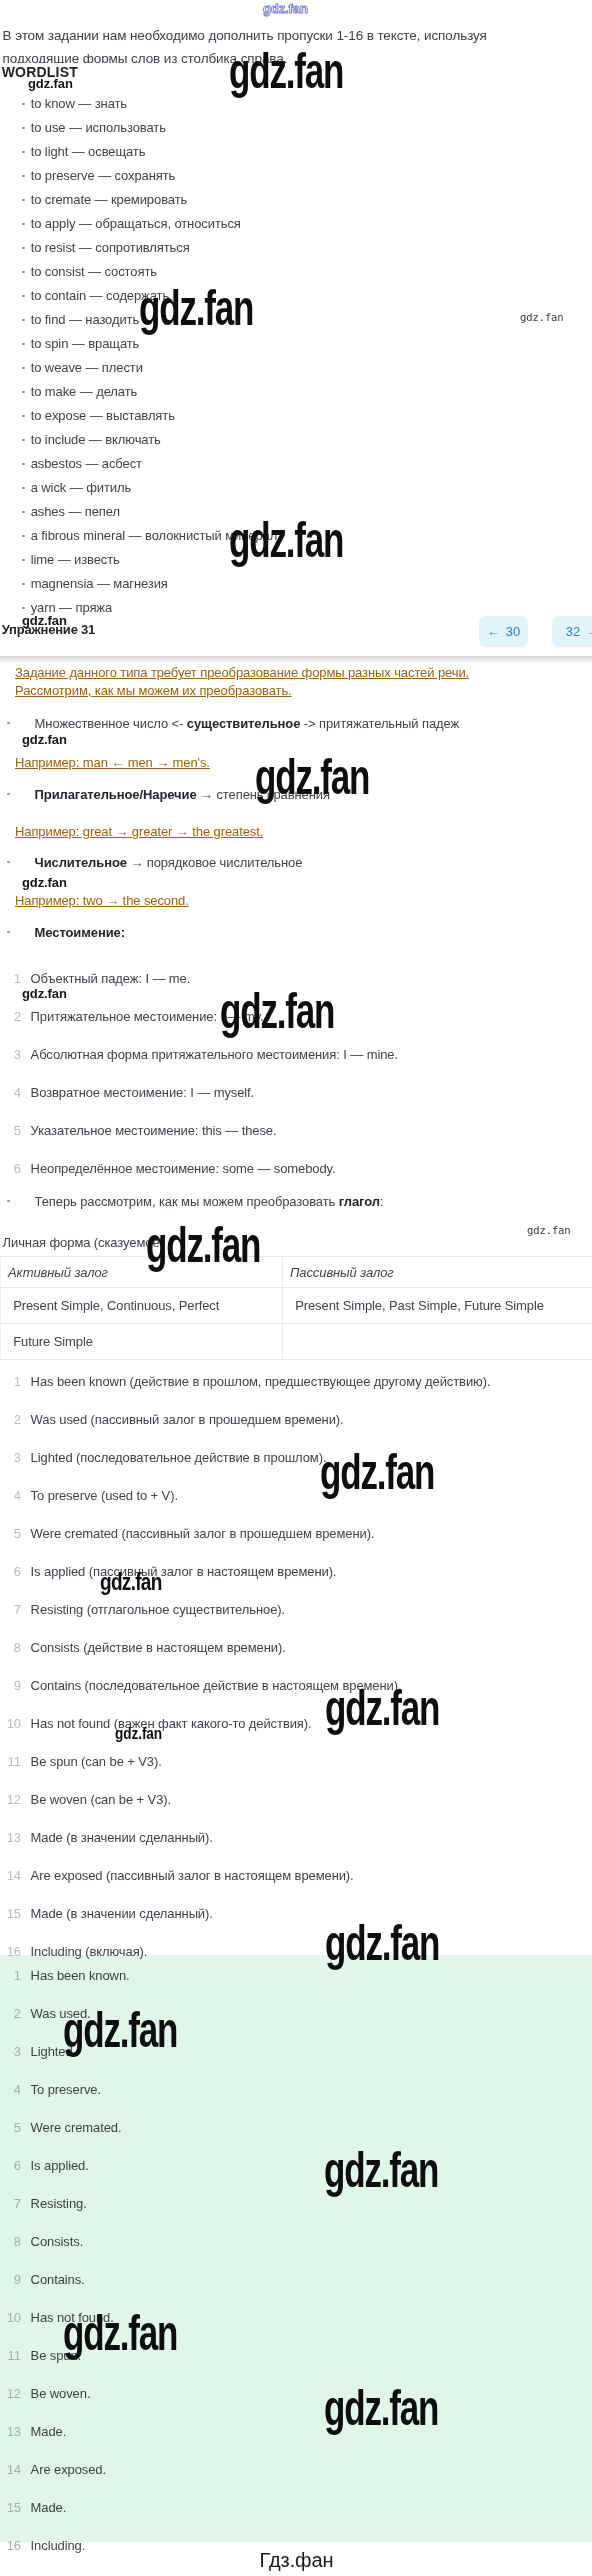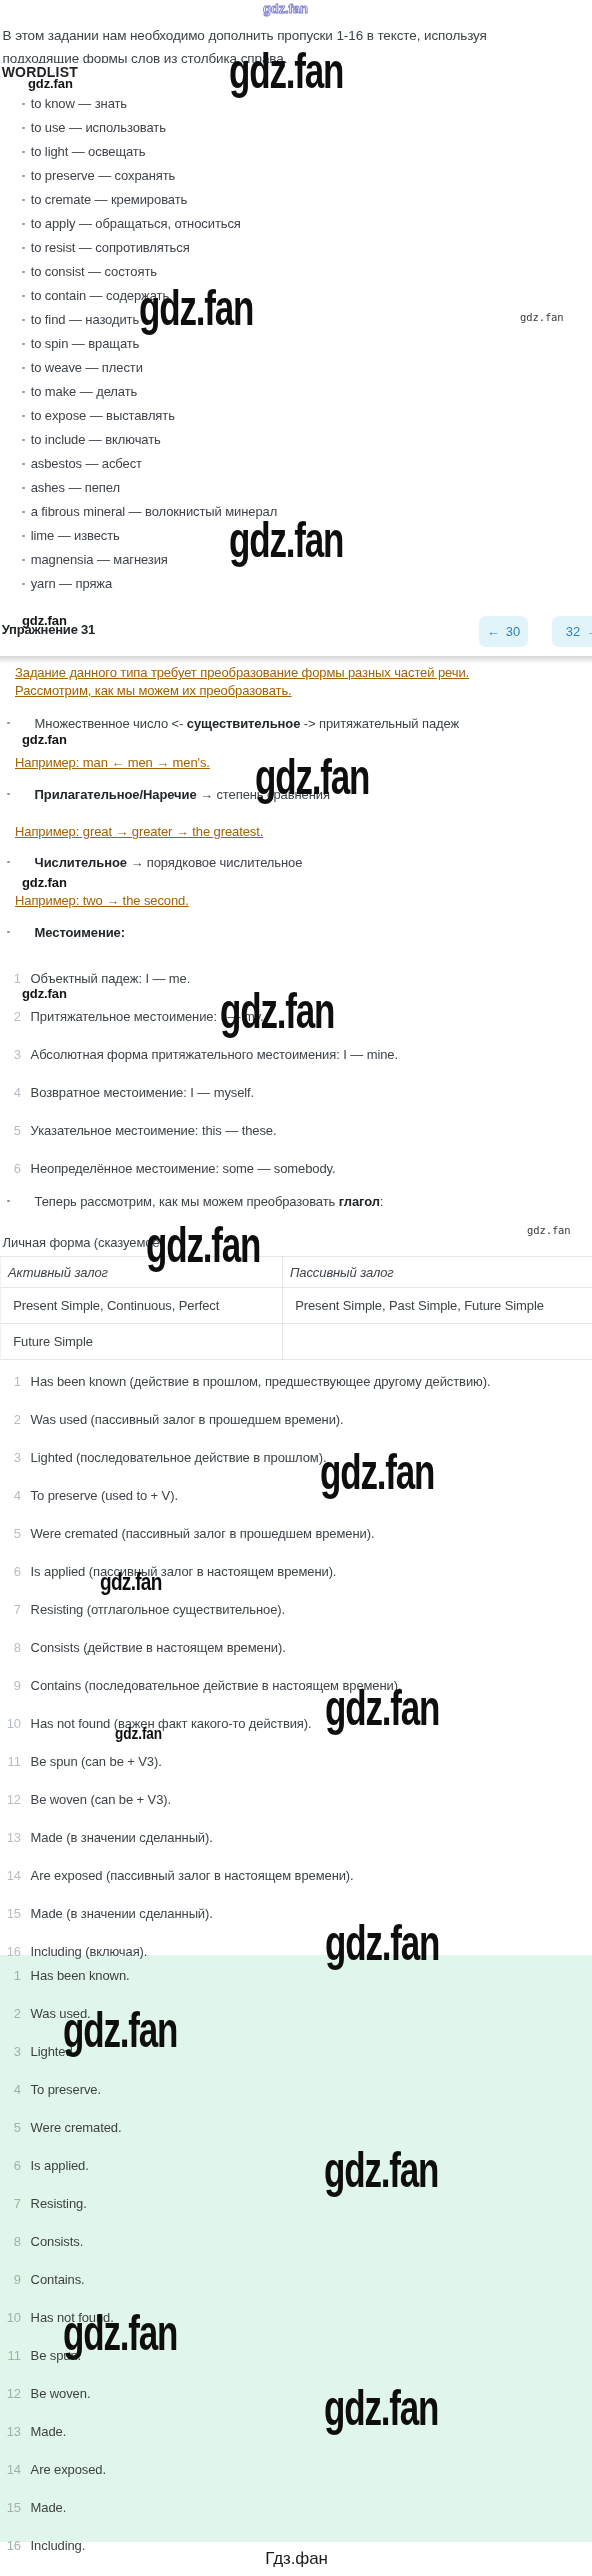--- a/index.html
+++ b/index.html
@@ -53,21 +53,21 @@
     grid-template-rows:31px 36px 36px;border-top:0.9px solid #e5e7e9;border-left:0.9px solid #eef0f1;border-right:0.9px solid #eef0f1;box-sizing:border-box;z-index:2;}
   .cell{border-bottom:0.9px solid #e5e7e9;display:flex;align-items:center;padding-left:12.2px;box-sizing:border-box;color:#3e434a;}
   .cell.c2{border-left:0.9px solid #e5e7e9;}
   .cell.hdr{font-style:italic;padding-left:7px;}
   
   .answers-block{left:0;top:1955px;width:593px;height:587px;background:#e1f6ea;z-index:1;}
   .answers-block .num{color:#a3b1a8;}
   .answers-block .txt{color:#3b423e;}
   .answers-list{position:absolute;left:2.6px;top:8.7px;right:0;}
   
-  .footer{left:0;top:2549px;width:593px;text-align:center;font-size:17px;color:#1b1c1e;}
+  .footer{left:0;top:2549px;width:593px;text-align:center;font-size:20px;color:#1b1c1e;}
 </style>
 </head>
 <body>
 
 <div class="wm wm-outline" style="left:263px;top:0.9px">gdz.fan</div>
 <div class="wm wm-giant" style="left:229px;top:46px">gdz.fan</div>
 <div class="wm wm-bold" style="left:28px;top:76px">gdz.fan</div>
 <div class="wm wm-giant" style="left:139px;top:283px">gdz.fan</div>
 <div class="wm wm-small" style="left:520px;top:311px">gdz.fan</div>
 <div class="wm wm-giant" style="left:229px;top:515px">gdz.fan</div>
@@ -105,20 +105,21 @@
     <div class="li"><span class="dot"></span><span class="txt">to resist — сопротивляться</span></div>
     <div class="li"><span class="dot"></span><span class="txt">to consist — состоять</span></div>
     <div class="li"><span class="dot"></span><span class="txt">to contain — содержать</span></div>
     <div class="li"><span class="dot"></span><span class="txt">to find — назодить</span></div>
     <div class="li"><span class="dot"></span><span class="txt">to spin — вращать</span></div>
     <div class="li"><span class="dot"></span><span class="txt">to weave — плести</span></div>
     <div class="li"><span class="dot"></span><span class="txt">to make — делать</span></div>
     <div class="li"><span class="dot"></span><span class="txt">to expose — выставлять</span></div>
     <div class="li"><span class="dot"></span><span class="txt">to include — включать</span></div>
     <div class="li"><span class="dot"></span><span class="txt">asbestos — асбест</span></div>
+    <div class="li"><span class="dot"></span><span class="txt">a wick — фитиль</span></div>
     <div class="li"><span class="dot"></span><span class="txt">ashes — пепел</span></div>
     <div class="li"><span class="dot"></span><span class="txt">a fibrous mineral — волокнистый минерал</span></div>
     <div class="li"><span class="dot"></span><span class="txt">lime — известь</span></div>
     <div class="li"><span class="dot"></span><span class="txt">magnensia — магнезия</span></div>
     <div class="li"><span class="dot"></span><span class="txt">yarn — пряжа</span></div>
   </div>
 
 <div class="abs ex-title">Упражнение 31</div>
 <button class="nav-btn nav-prev">
   <span>←</span>

